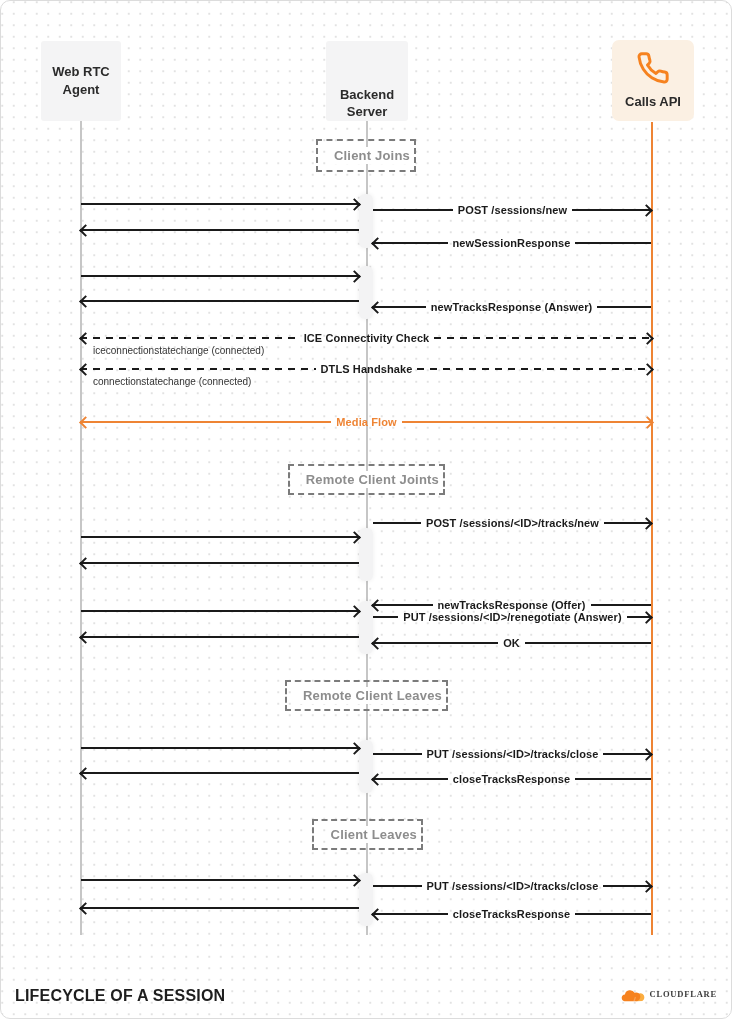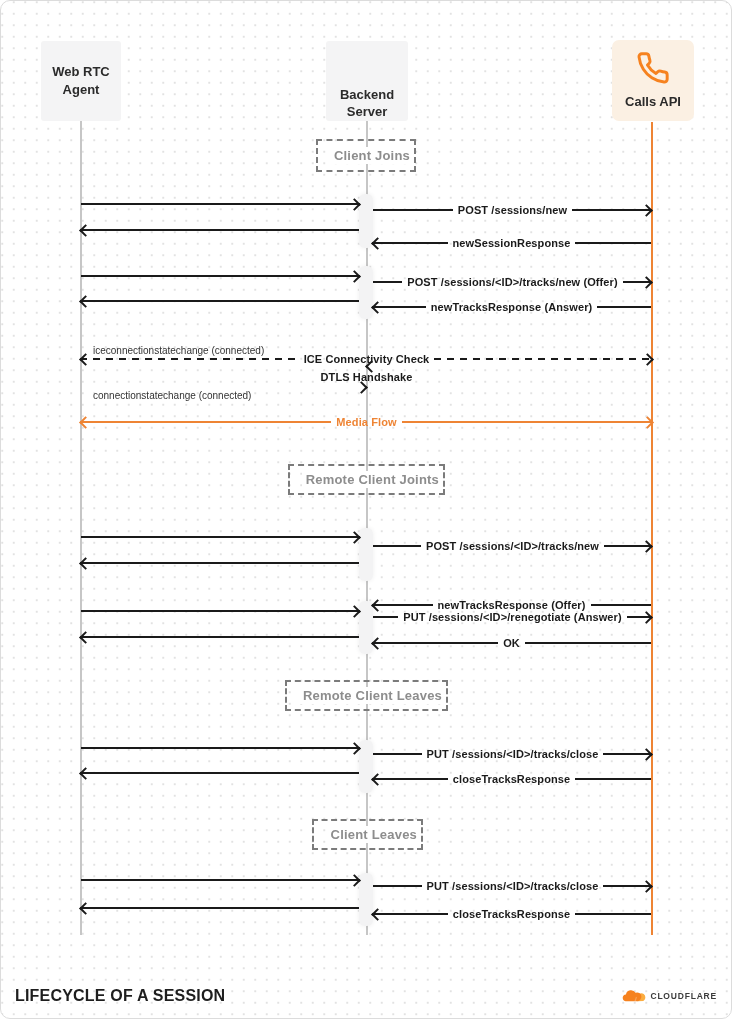--- a/index.html
+++ b/index.html
@@ -55,21 +55,21 @@
   }
   .phase span {
     font-weight:700; font-size:13px; color:#8D8D8D; background:#fff;
     padding:1px 4px; white-space:nowrap; letter-spacing:0.2px;
   }
   
   .footer-title {
     position:absolute; left:14px; top:986px; font-weight:700; font-size:16px;
     color:#1E1E1E; letter-spacing:0.2px;
   }
-  .brand { position:absolute; right:14px; top:988px; display:flex; align-items:center; gap:4px; }
+  .brand { position:absolute; right:14px; top:988px; display:flex; align-items:flex-start; gap:4px;font-family:Liberation Serif, serif; }
   .brand-text { font-weight:700; font-size:8.5px; color:#3B3B3B; letter-spacing:0.8px; }
   .icon { display:inline-flex; }
 </style>
 </head>
 <body>
 
 <div class="page">
 
   <div class="lifeline" style="left:79px; top:120px; height:814px;"></div>
   <div class="lifeline" style="left:365px; top:120px; height:814px;"></div>
@@ -128,68 +128,62 @@
     <span class="head l"></span>
       <span class="seg"></span>
       <span class="lbl">newSessionResponse</span>
       <span class="seg"></span>
   </div>
 
   <div class="msg" style="left:80px; top:268px; width:278px;">
     <span class="seg"></span>
       <span class="head r"></span>
   </div>
-  <div class="msg" style="left:372px; top:274px; width:278px;">
-    <span class="seg"></span>
-      <span class="lbl">POST /sessions/&lt;ID&gt;/tracks/new (Offer)</span>
-      <span class="seg"></span>
-      <span class="head r"></span>
-  </div>
   <div class="msg" style="left:80px; top:293px; width:278px;">
     <span class="head l"></span>
       <span class="seg"></span>
   </div>
   <div class="msg" style="left:372px; top:299px; width:278px;">
     <span class="head l"></span>
       <span class="seg"></span>
       <span class="lbl">newTracksResponse (Answer)</span>
       <span class="seg"></span>
   </div>
 
-  <div class="msg" style="left:80px; top:330px; width:571px;margin-top:21px;">
+  <div class="msg" style="left:80px; top:330px; width:571px;">
     <span class="head l"></span>
       <span class="seg dash"></span>
       <span class="lbl">ICE Connectivity Check</span>
       <span class="seg dash"></span>
       <span class="head r"></span>
   </div>
   <div class="sub" style="left:92px; top:344px;">iceconnectionstatechange (connected)</div>
 
-  <div class="msg" style="left:80px; top:361px; width:571px;flex-direction:column;">
+  <div class="msg" style="left:80px; top:361px; width:571px;">
     <span class="head l"></span>
       <span class="seg dash"></span>
       <span class="lbl">DTLS Handshake</span>
       <span class="seg dash"></span>
       <span class="head r"></span>
   </div>
-  <div class="sub" style="left:92px; top:375px;margin-top:14px;">connectionstatechange (connected)</div>
+  <div class="sub" style="left:92px; top:375px;">connectionstatechange (connected)</div>
 
   <div class="msg" style="left:80px; top:414px; width:571px;">
     <span class="head l orange"></span>
       <span class="seg orange"></span>
       <span class="lbl orange">Media Flow</span>
       <span class="seg orange"></span>
       <span class="head r orange"></span>
   </div>
 
   <div class="msg" style="left:80px; top:529px; width:278px;">
     <span class="seg"></span>
       <span class="head r"></span>
   </div>
-  <div class="msg" style="left:372px; top:538px; width:278px;">
+  <div class="msg" style="left:372px; top:515px; width:278px;">
     <span class="seg"></span>
       <span class="lbl">POST /sessions/&lt;ID&gt;/tracks/new</span>
       <span class="seg"></span>
       <span class="head r"></span>
   </div>
   <div class="msg" style="left:80px; top:555px; width:278px;">
     <span class="head l"></span>
       <span class="seg"></span>
   </div>
   <div class="msg" style="left:372px; top:561px; width:278px;margin-top:36px;">

